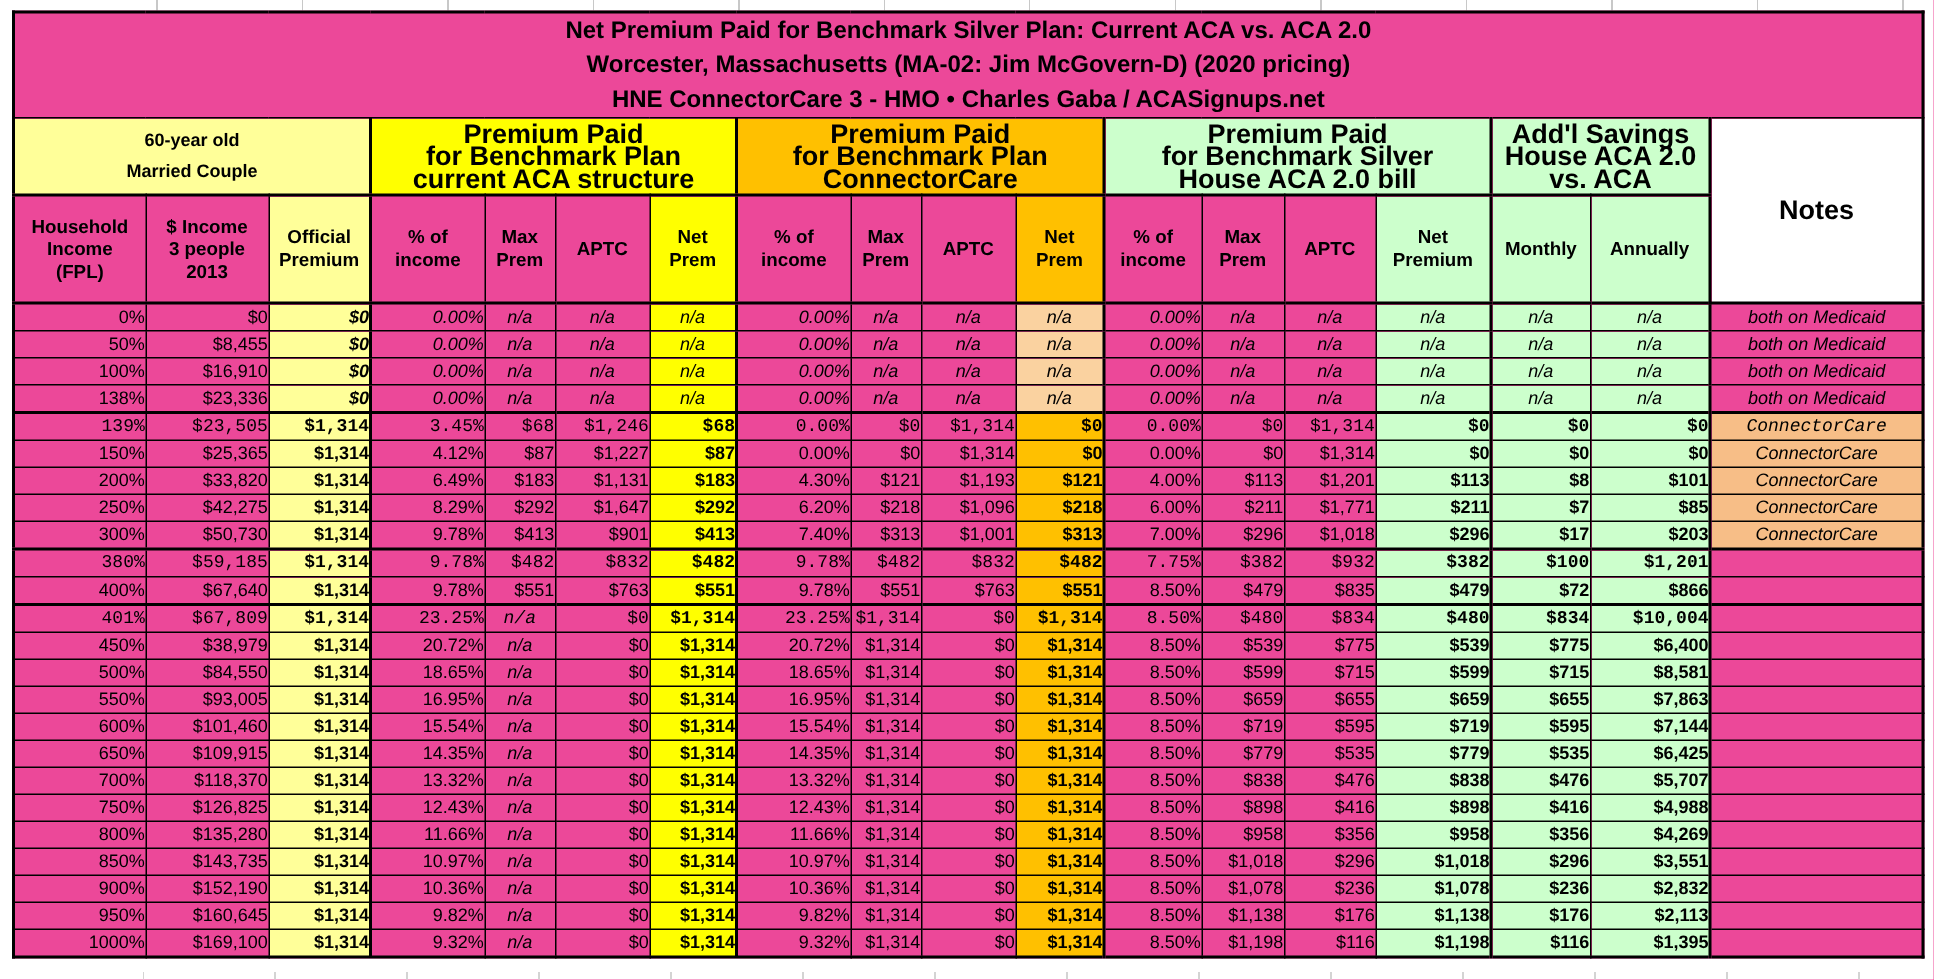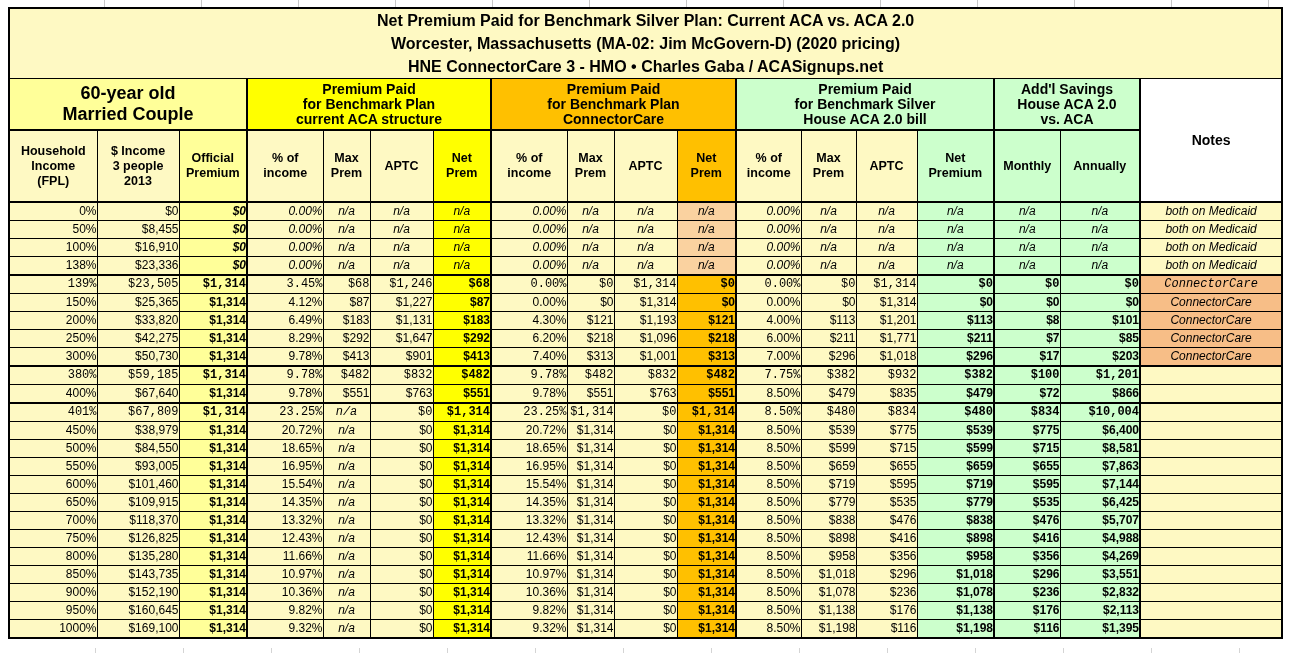--- a/index.html
+++ b/index.html
@@ -6,30 +6,30 @@
   body{
     width:1289px;height:653px;background:#ffffff;position:relative;
     font-family:"Liberation Sans",sans-serif;overflow:hidden;
   }
   
   .grid-ticks-top{position:absolute;left:8px;top:0;width:1274px;height:7px;
     background:repeating-linear-gradient(90deg,transparent 0,transparent 96px,#c8c8c8 96px,#c8c8c8 97px);}
   .grid-ticks-bottom{position:absolute;left:8px;top:648px;width:1274px;height:5px;
     background:repeating-linear-gradient(90deg,transparent 0,transparent 87px,#d4d4d4 87px,#d4d4d4 88px);}
   .canvas{position:absolute;left:8px;top:7px;}
-  table.tbl{border-collapse:collapse;table-layout:fixed;width:1275px;background:#fef9c3;}
+  table.tbl{border-collapse:collapse;table-layout:fixed;width:1275px;background:#ec4899;}
   .tbl td,.tbl th{border:1px solid #000;overflow:hidden;white-space:nowrap;padding:0;}
   .tbl{border:2px solid #000;}
   
   .title-cell{height:69px;text-align:center;vertical-align:middle;border-bottom:2px solid #000;}
   .title-cell div{font-size:16px;font-weight:bold;line-height:23px;}
   
-  .group-row th{height:50px;font-weight:bold;font-size:14px;line-height:15px;
+  .group-row th{height:50px;font-weight:bold;font-size:18px;line-height:15px;
     text-align:center;vertical-align:middle;white-space:pre-line;border-bottom:2px solid #000;}
-  .group-row th.big{font-size:18px;line-height:21px;}
+  .group-row th.big{font-size:12px;line-height:21px;}
   
   .colhead-row th{height:70px;font-weight:bold;font-size:12.5px;line-height:15px;
     text-align:center;vertical-align:middle;white-space:pre-line;border-bottom:2px solid #000;}
   .notes-h{font-weight:bold;font-size:12.5px;text-align:center;vertical-align:middle;background:#fff;}
   
   tbody td{height:17px;line-height:17px;font-size:12px;vertical-align:middle;}
   .num{text-align:right;padding-right:3px;}
   .ctr{text-align:center;}
   .bold{font-weight:bold;}
   .ital{font-style:italic;}

